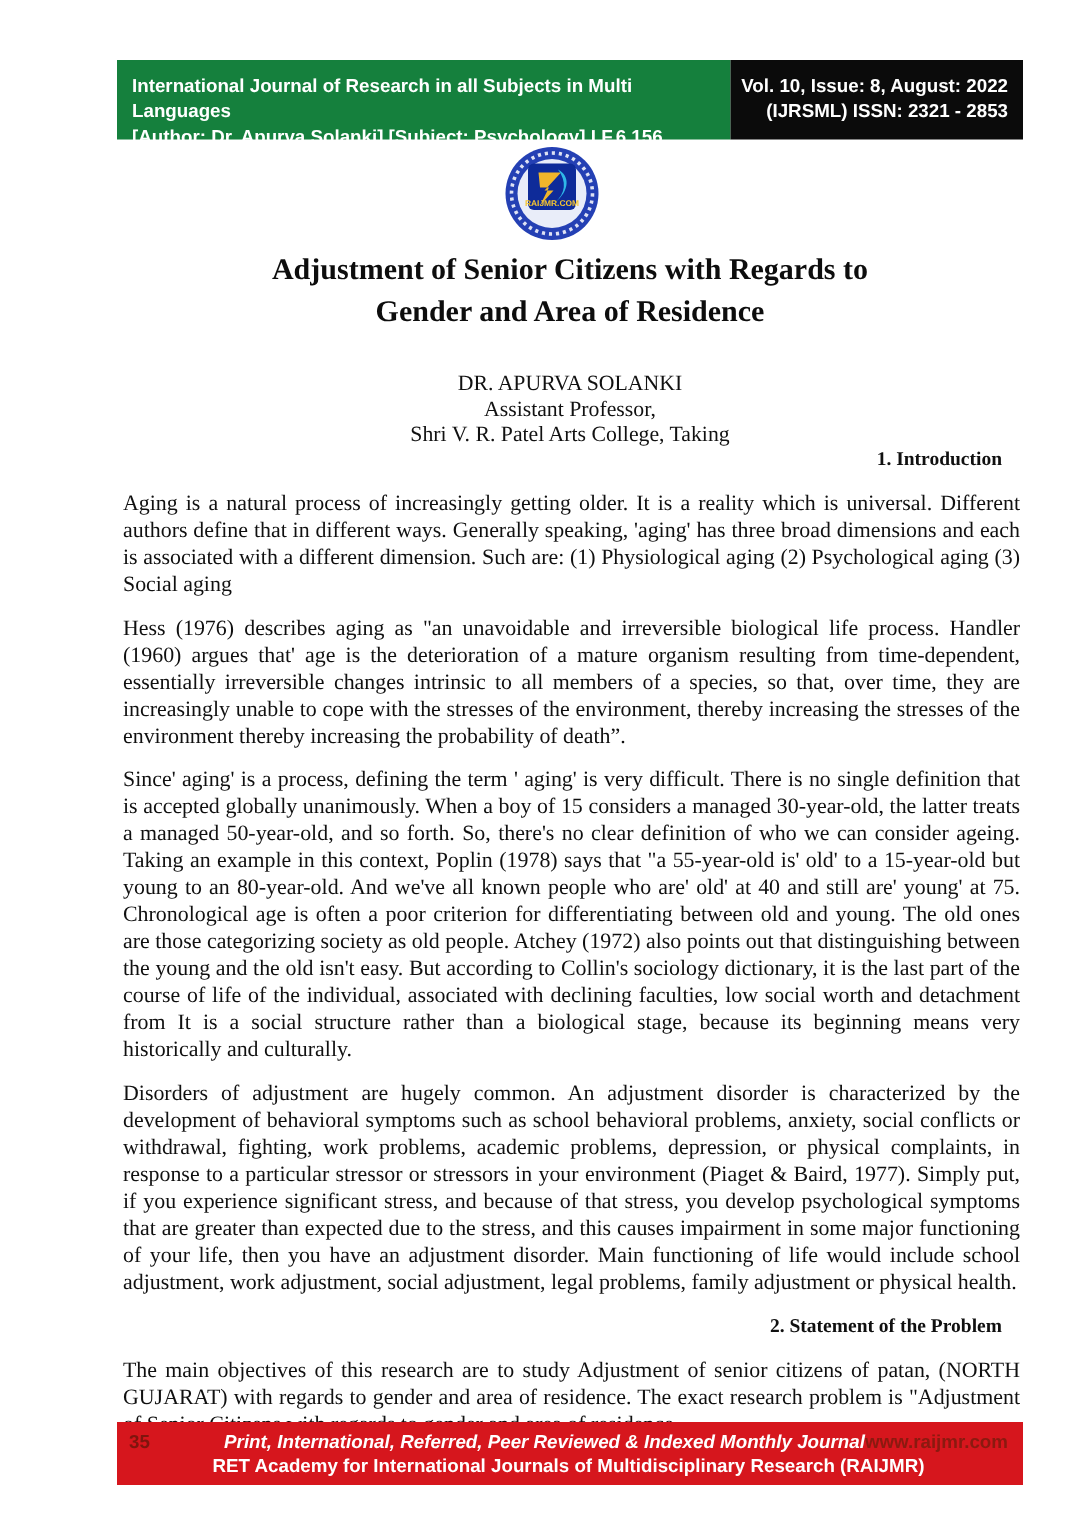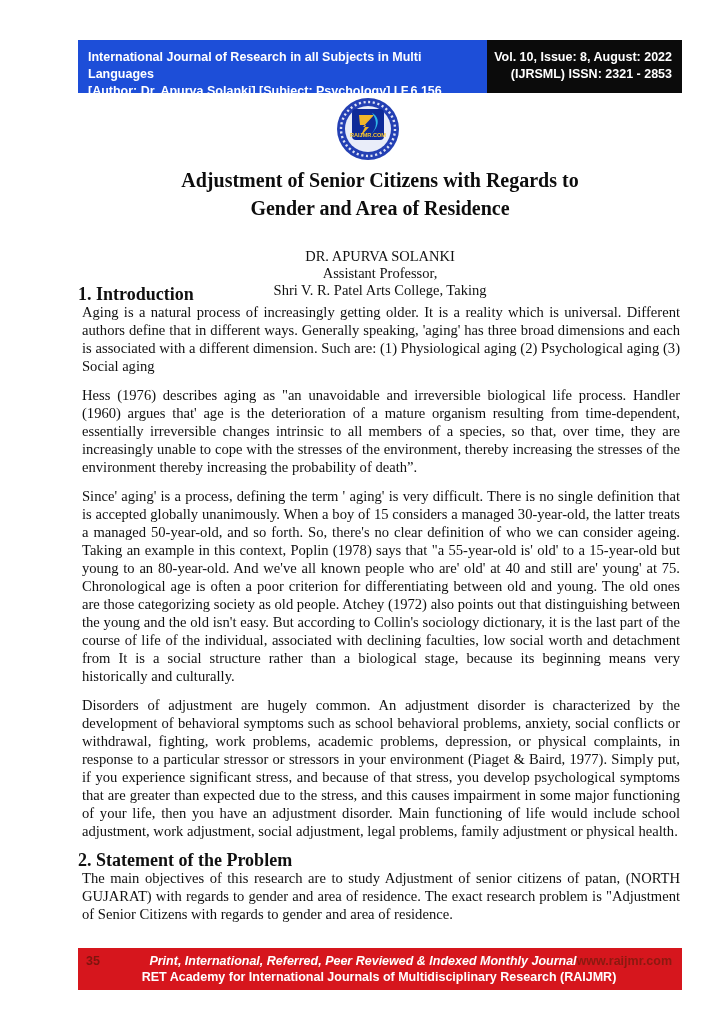--- a/index.html
+++ b/index.html
@@ -13,21 +13,21 @@
   }
   
   .hdr{
     position:absolute;left:78px;top:40px;width:604px;height:53px;
     display:flex;
     font-family:"Liberation Sans", sans-serif;
     font-weight:bold;font-size:12.5px;line-height:17px;
   }
   .hdr-left{
     flex:0 0 409px;box-sizing:border-box;
-    background:#1d4ed8;color:#ffffff;
+    background:#15803d;color:#ffffff;
     padding:9px 8px 0 10px;
   }
   .hdr-right{
     flex:1;box-sizing:border-box;
     background:#0b0b0b;color:#ffffff;
     text-align:right;padding:9px 10px 0 4px;
   }
   
   .logo{position:absolute;left:336px;top:97px;width:64px;height:64px;}
   
@@ -39,21 +39,21 @@
   .author{
     position:absolute;left:78px;top:248px;width:604px;
     text-align:center;font-size:14.5px;line-height:17px;color:#111;
   }
   
   .content{
     position:absolute;left:78px;top:285px;width:602px;
     font-size:14.6px;line-height:18px;text-align:justify;color:#101010;
   }
   .content h3{
-    margin:0;font-size:18px;font-weight:bold;line-height:18px;text-align:left;
+    margin:12px;font-size:13px;font-weight:bold;line-height:18px;text-align:right;
   }
   .content p{margin:0 0 11px 4px;}
   .content .sec-gap{margin-top:11px;}
   
   .ftr{
     position:absolute;left:78px;top:948px;width:604px;height:42px;
     box-sizing:border-box;background:#D6161D;color:#ffffff;
     font-family:"Liberation Sans", sans-serif;font-weight:bold;font-size:12.5px;
     padding:5px 10px 0 8px;
   }

